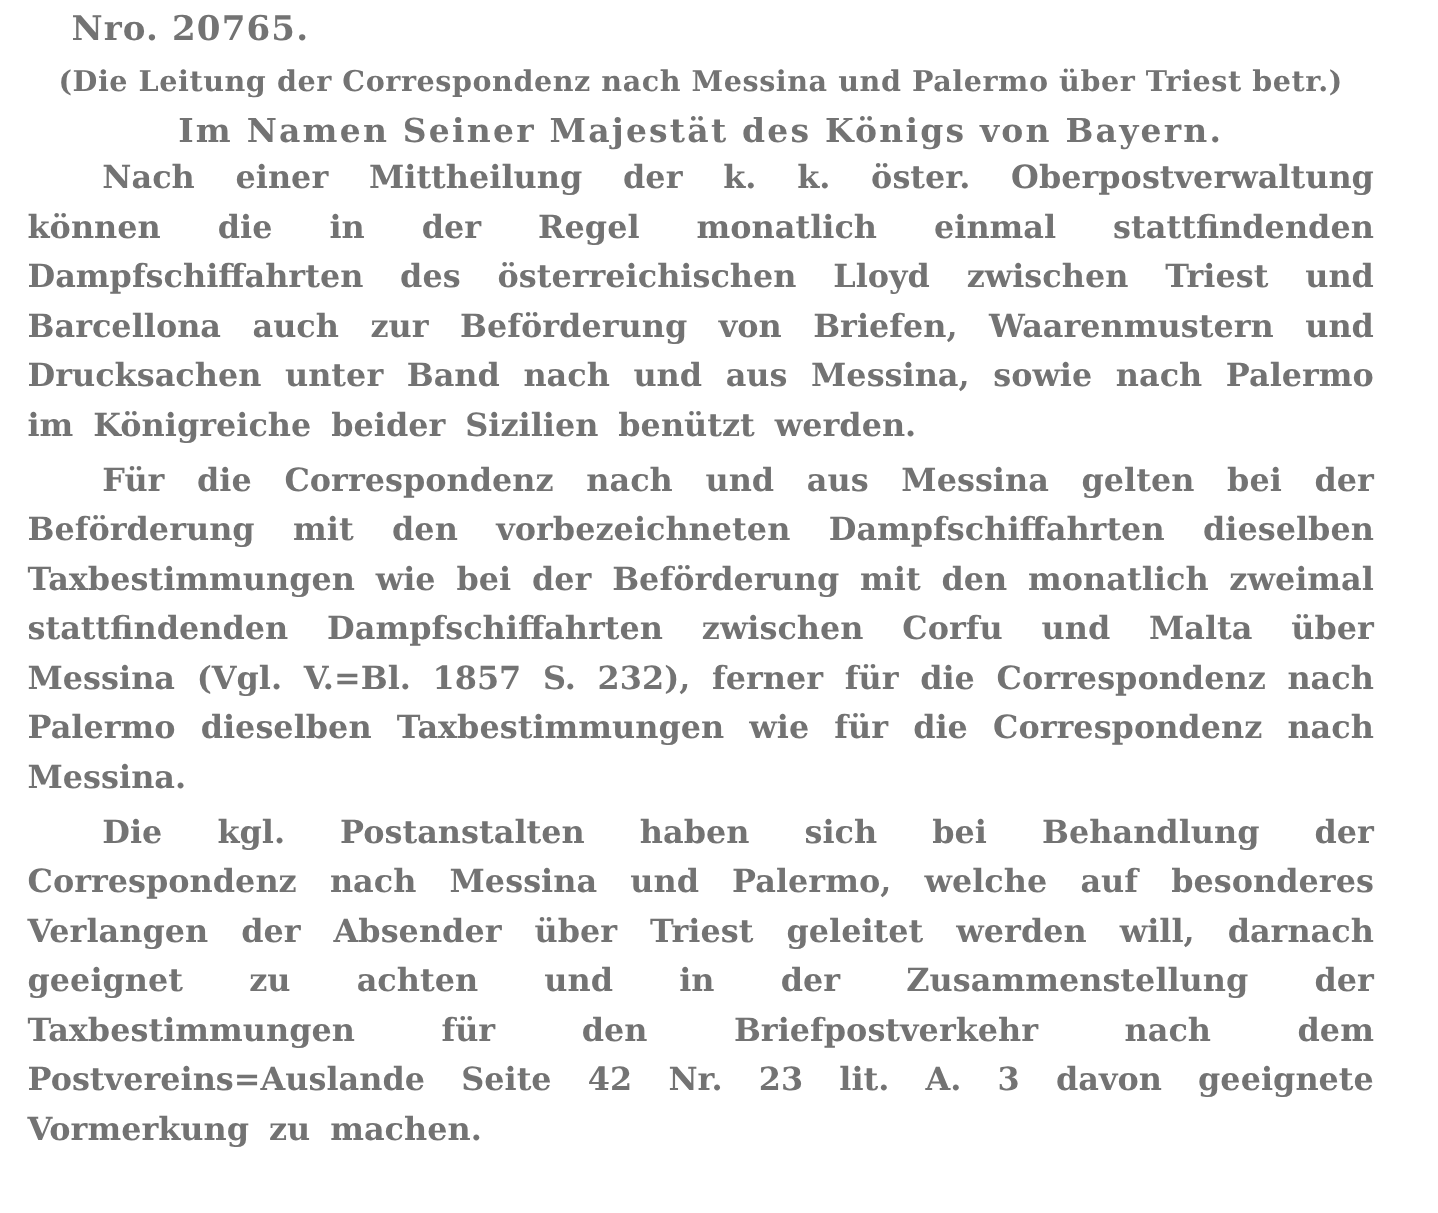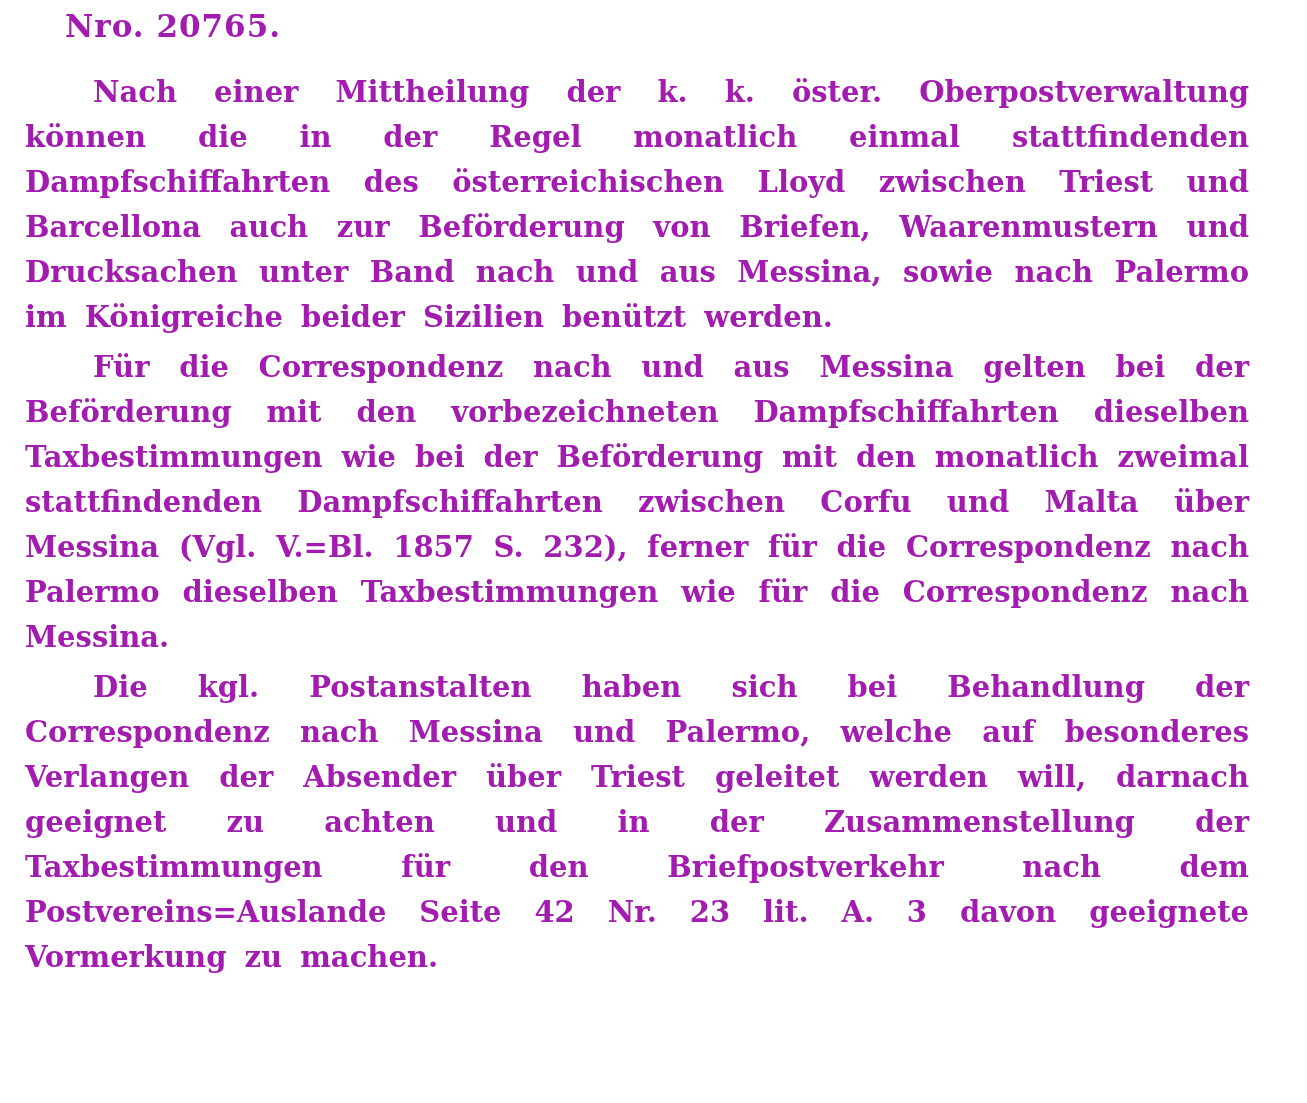--- a/index.html
+++ b/index.html
@@ -5,21 +5,21 @@
   html, body {
     margin: 0;
     padding: 0;
     background: #ffffff;
   }
   .page {
     position: relative;
     width: 1307px;
     height: 1103px;
     background: #ffffff;
-    color: #a21caf;
+    color: #737373;
     font-family: "DejaVu Serif", serif;
     font-weight: bold;
     box-sizing: border-box;
     padding: 8px 58px 0 25px;
     overflow: hidden;
   }
   .doc-number {
     margin-left: 40px;
     font-size: 31px;
     letter-spacing: 1px;
@@ -38,36 +38,38 @@
   }
   .body-par {
     font-size: 29px;
     line-height: 45px;
     text-align: justify;
     text-indent: 68px;
     word-spacing: 8px;
     margin: 5px 0 0 0;
   }
   .body-par.first {
-    margin-top: 26px;
+    margin-top: 2px;
   }
   .dateline {
     font-size: 29px;
     margin: 6px 0 0 65px;
     letter-spacing: 0.5px;
   }
 </style>
 </head>
 <body>
 
 <div class="page">
 
   <div class="doc-number">Nro. 20765.</div>
 
+  <div class="subject">(Die Leitung der Correspondenz nach Messina und Palermo über Triest betr.)</div>
 
+  <div class="proclamation">Im Namen Seiner Majestät des Königs von Bayern.</div>
 
   <p class="body-par first">Nach einer Mittheilung der k. k. öster. Oberpostverwaltung können die in der Regel monatlich einmal stattfindenden Dampfschiffahrten des österreichischen Lloyd zwischen Triest und Barcellona auch zur Beförderung von Briefen, Waarenmustern und Drucksachen unter Band nach und aus Messina, sowie nach Palermo im Königreiche beider Sizilien benützt werden.</p>
 
   <p class="body-par">Für die Correspondenz nach und aus Messina gelten bei der Beförderung mit den vorbezeichneten Dampfschiffahrten dieselben Taxbestimmungen wie bei der Beförderung mit den monatlich zweimal stattfindenden Dampfschiffahrten zwischen Corfu und Malta über Messina (Vgl. V.=Bl. 1857 S. 232), ferner für die Correspondenz nach Palermo dieselben Taxbestimmungen wie für die Correspondenz nach Messina.</p>
 
   <p class="body-par">Die kgl. Postanstalten haben sich bei Behandlung der Correspondenz nach Messina und Palermo, welche auf besonderes Verlangen der Absender über Triest geleitet werden will, darnach geeignet zu achten und in der Zusammenstellung der Taxbestimmungen für den Briefpostverkehr nach dem Postvereins=Auslande Seite 42 Nr. 23 lit. A. 3 davon geeignete Vormerkung zu machen.</p>
 
 
 </div>
 

